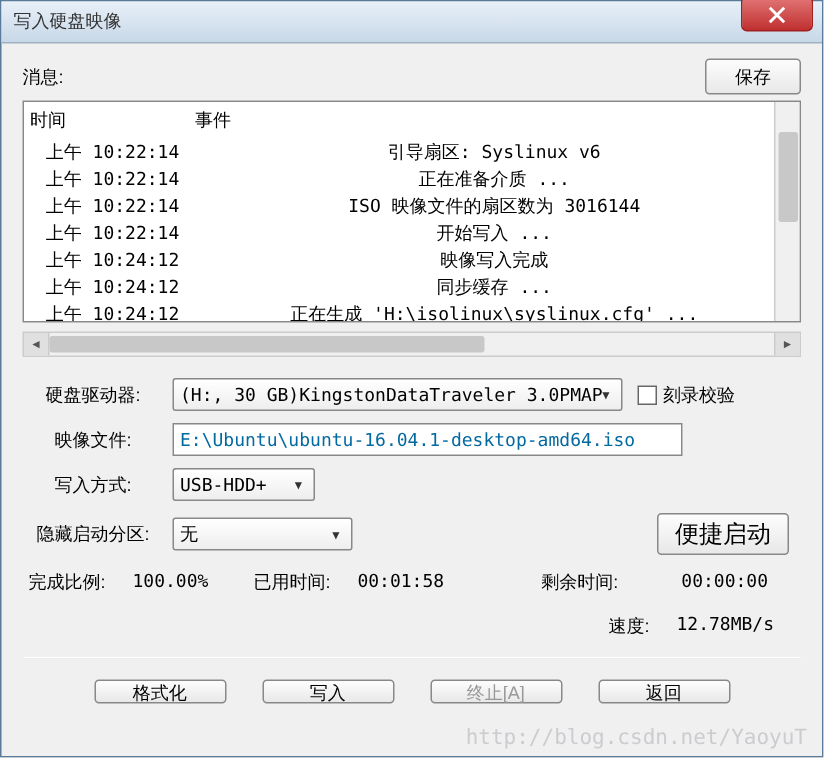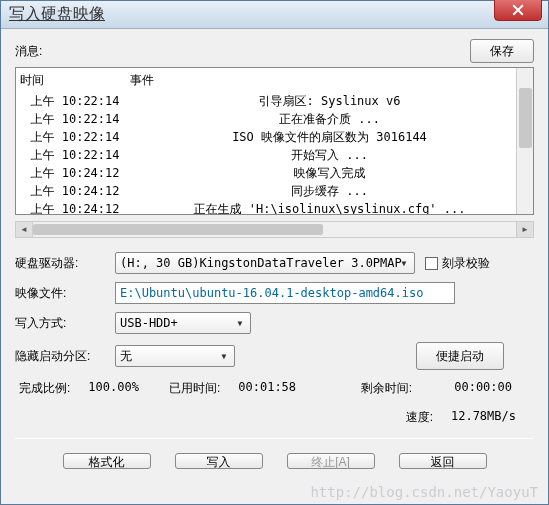--- a/index.html
+++ b/index.html
@@ -1,19 +1,19 @@
 <!DOCTYPE html>
 <html><head>
   <meta charset="utf-8">
   <style>
     * { box-sizing: border-box; margin: 0; padding: 0; }
     body { font-family: "Microsoft YaHei", SimSun, sans-serif; font-size: 12px; background: #ece9d8; }
     .window { width: 549px; height: 505px; background: #f0f0f0; border: 1px solid #5a7a9c; position: relative; }
     .titlebar { height: 28px; background: linear-gradient(to bottom, #e8f0f8, #c8d8e8); border-bottom: 1px solid #a0b0c0; display: flex; align-items: center; padding: 0 8px; position: relative; }
-    .titlebar-text { color: #333; font-size: 16px; text-decoration: underline; }
+    .titlebar-text { color: #333; font-size: 12px; }
     .close-btn { position: absolute; right: 6px; top: -2px; width: 48px; height: 22px; background: linear-gradient(to bottom, #e07070, #c03030); border: 1px solid #a02020; border-radius: 0 0 4px 4px; display: flex; align-items: center; justify-content: center; cursor: pointer; }
     .close-btn svg { width: 12px; height: 12px; }
     .content { padding: 10px 14px; }
     .info-row { display: flex; align-items: center; margin-bottom: 4px; }
     .info-label { flex: 1; }
     .save-btn { width: 64px; height: 24px; background: linear-gradient(to bottom, #fdfdfd, #e8e8e8); border: 1px solid #888; border-radius: 3px; cursor: pointer; font-size: 12px; font-family: inherit; }
     .log-box { width: 100%; height: 148px; border: 1px solid #888; background: #fff; overflow: hidden; position: relative; }
     .log-scroll-v { position: absolute; right: 0; top: 0; width: 17px; height: 100%; background: #f0f0f0; border-left: 1px solid #ccc; }
     .log-scroll-v .thumb { position: absolute; top: 20px; left: 2px; width: 13px; height: 60px; background: #c8c8c8; border-radius: 2px; }
     .log-table { padding: 2px 4px; font-family: SimSun, monospace; font-size: 12px; }
@@ -23,30 +23,30 @@
     .log-row { display: flex; padding: 1px 0; line-height: 16px; text-align: center; }
     .hscroll { width: 100%; height: 17px; background: #f0f0f0; border: 1px solid #ccc; margin-top: 6px; position: relative; }
     .hscroll .btn-l, .hscroll .btn-r { position: absolute; top: 0; width: 17px; height: 15px; background: #e0e0e0; display: flex; align-items: center; justify-content: center; font-size: 8px; color: #555; }
     .hscroll .btn-l { left: 0; border-right: 1px solid #ccc; }
     .hscroll .btn-r { right: 0; border-left: 1px solid #ccc; }
     .hscroll .track { position: absolute; left: 17px; right: 17px; top: 2px; height: 11px; }
     .hscroll .thumb { position: absolute; left: 0; width: 60%; height: 11px; background: #c8c8c8; border-radius: 2px; }
     .hscroll .grip { position: absolute; left: 50%; top: 3px; width: 10px; height: 6px; transform: translateX(-50%); }
     .form-area { margin-top: 14px; }
     .form-row { display: flex; align-items: center; margin-bottom: 8px; }
-    .form-label { width: 100px; text-align: left; padding-right: 6px; }
+    .form-label { width: 100px; text-align: center; padding-right: 6px; }
     .dropdown { height: 22px; background: linear-gradient(to bottom, #fff, #eee); border: 1px solid #888; border-radius: 2px; display: flex; align-items: center; padding: 0 4px; font-family: SimSun, monospace; font-size: 12px; position: relative; cursor: pointer; }
     .dropdown .arrow { position: absolute; right: 2px; top: 2px; width: 16px; height: 16px; display: flex; align-items: center; justify-content: center; font-size: 8px; color: #333; }
     .dd-drive { width: 300px; }
     .text-input { height: 22px; width: 340px; border: 1px solid #888; background: #fff; padding: 0 4px; font-family: SimSun, monospace; font-size: 12px; color: #0369a1; }
-    .dd-mode { width: 136px; }
+    .dd-mode { width: 95px; }
     .dd-hide { width: 120px; }
     .checkbox-wrap { display: flex; align-items: center; margin-left: 10px; }
     .checkbox { width: 13px; height: 13px; border: 1px solid #666; background: #fff; margin-right: 4px; }
-    .ready-btn { width: 88px; height: 28px; background: linear-gradient(to bottom, #fdfdfd, #e8e8e8); border: 1px solid #888; border-radius: 3px; cursor: pointer; font-size: 12px; font-family: inherit; margin-left: auto; margin-right: 30px; }
+    .ready-btn { width: 88px; height: 28px; background: linear-gradient(to bottom, #fdfdfd, #e8e8e8); border: 1px solid #888; border-radius: 3px; cursor: pointer; font-size: 16px; font-family: inherit; margin-left: auto; margin-right: 8px; }
     .stats-row { display: flex; margin-top: 10px; padding: 0 4px; }
     .stat { display: flex; margin-right: 30px; }
     .stat-label { margin-right: 18px; }
     .stat-val { font-family: SimSun, monospace; }
     .stat:last-child { margin-left: auto; margin-right: 18px; gap: 24px; }
     .speed-row { display: flex; justify-content: flex-end; margin-top: 12px; padding-right: 18px; }
     .speed-row .stat-label { margin-right: 18px; }
     .divider { height: 1px; background: #bbb; margin: 12px 0 14px 0; border-bottom: 1px solid #fff; }
     .bottom-btns { display: flex; justify-content: center; gap: 24px; }
     .action-btn { width: 88px; height: 16px; background: linear-gradient(to bottom, #fdfdfd, #e8e8e8); border: 1px solid #888; border-radius: 3px; cursor: pointer; font-size: 12px; font-family: inherit; }

